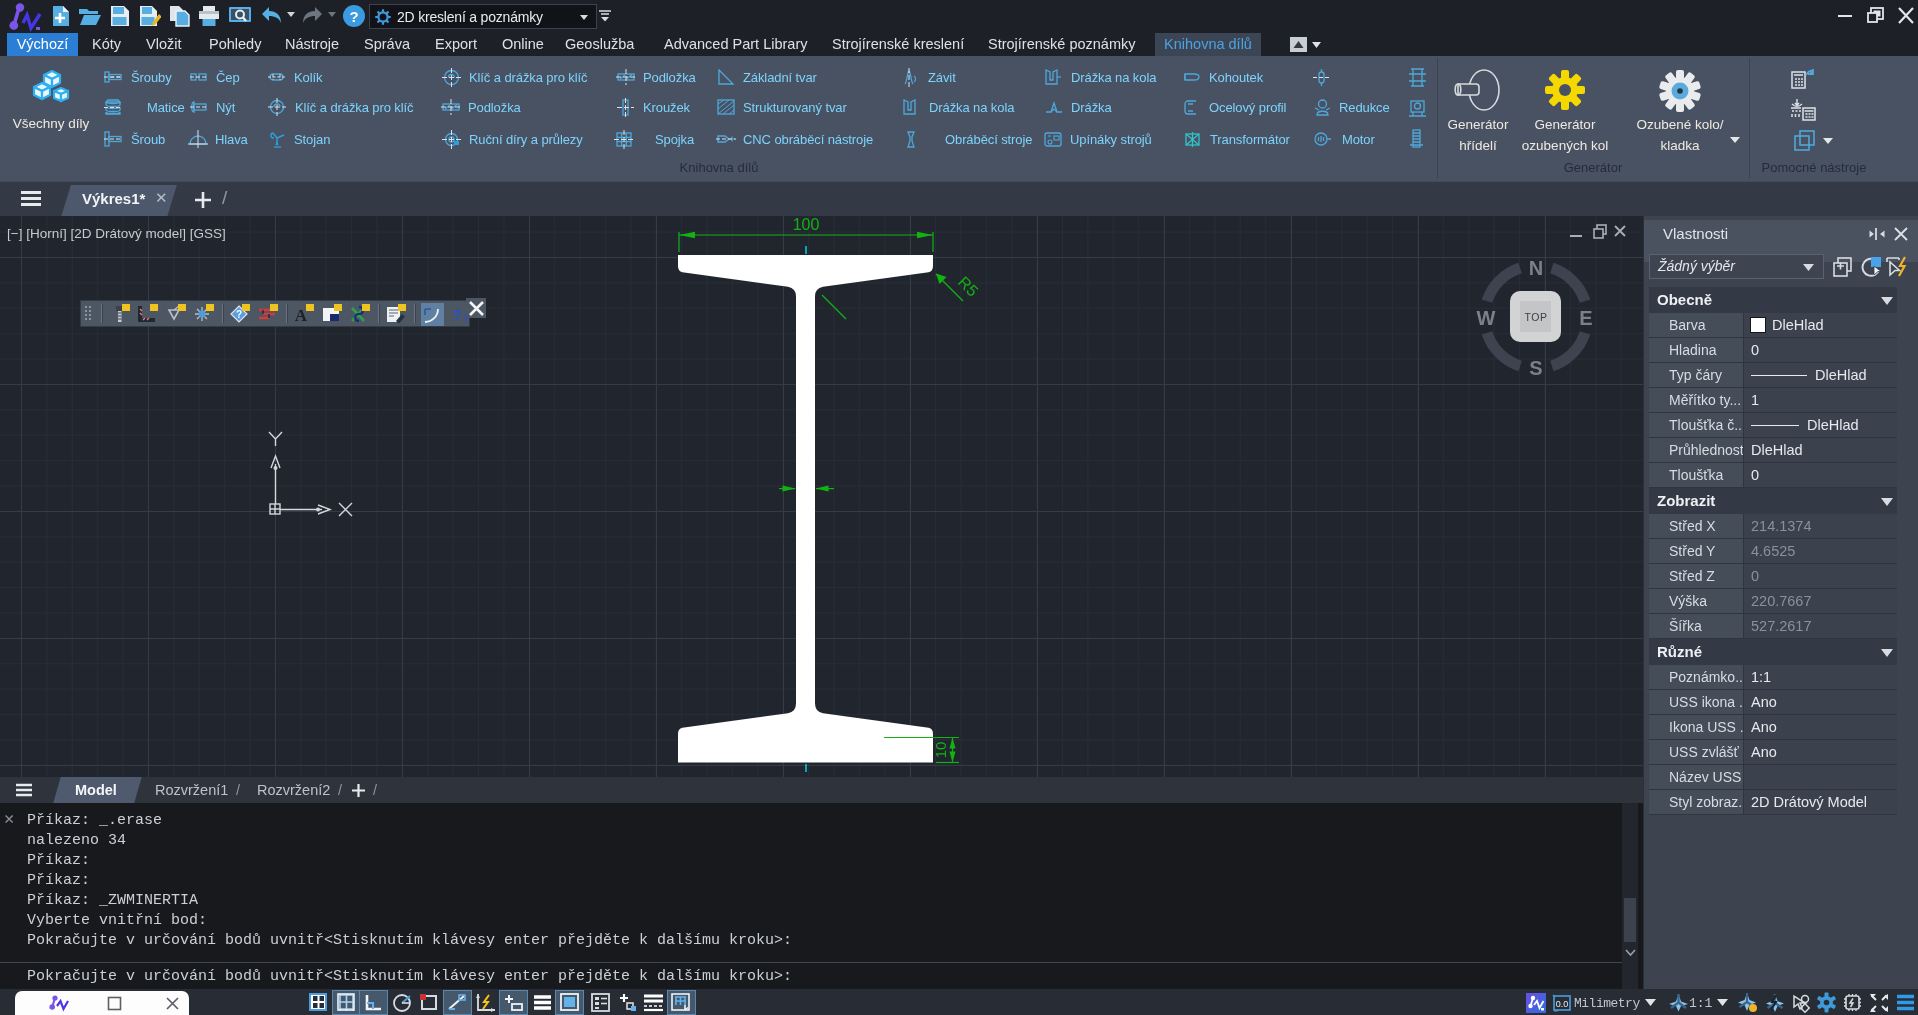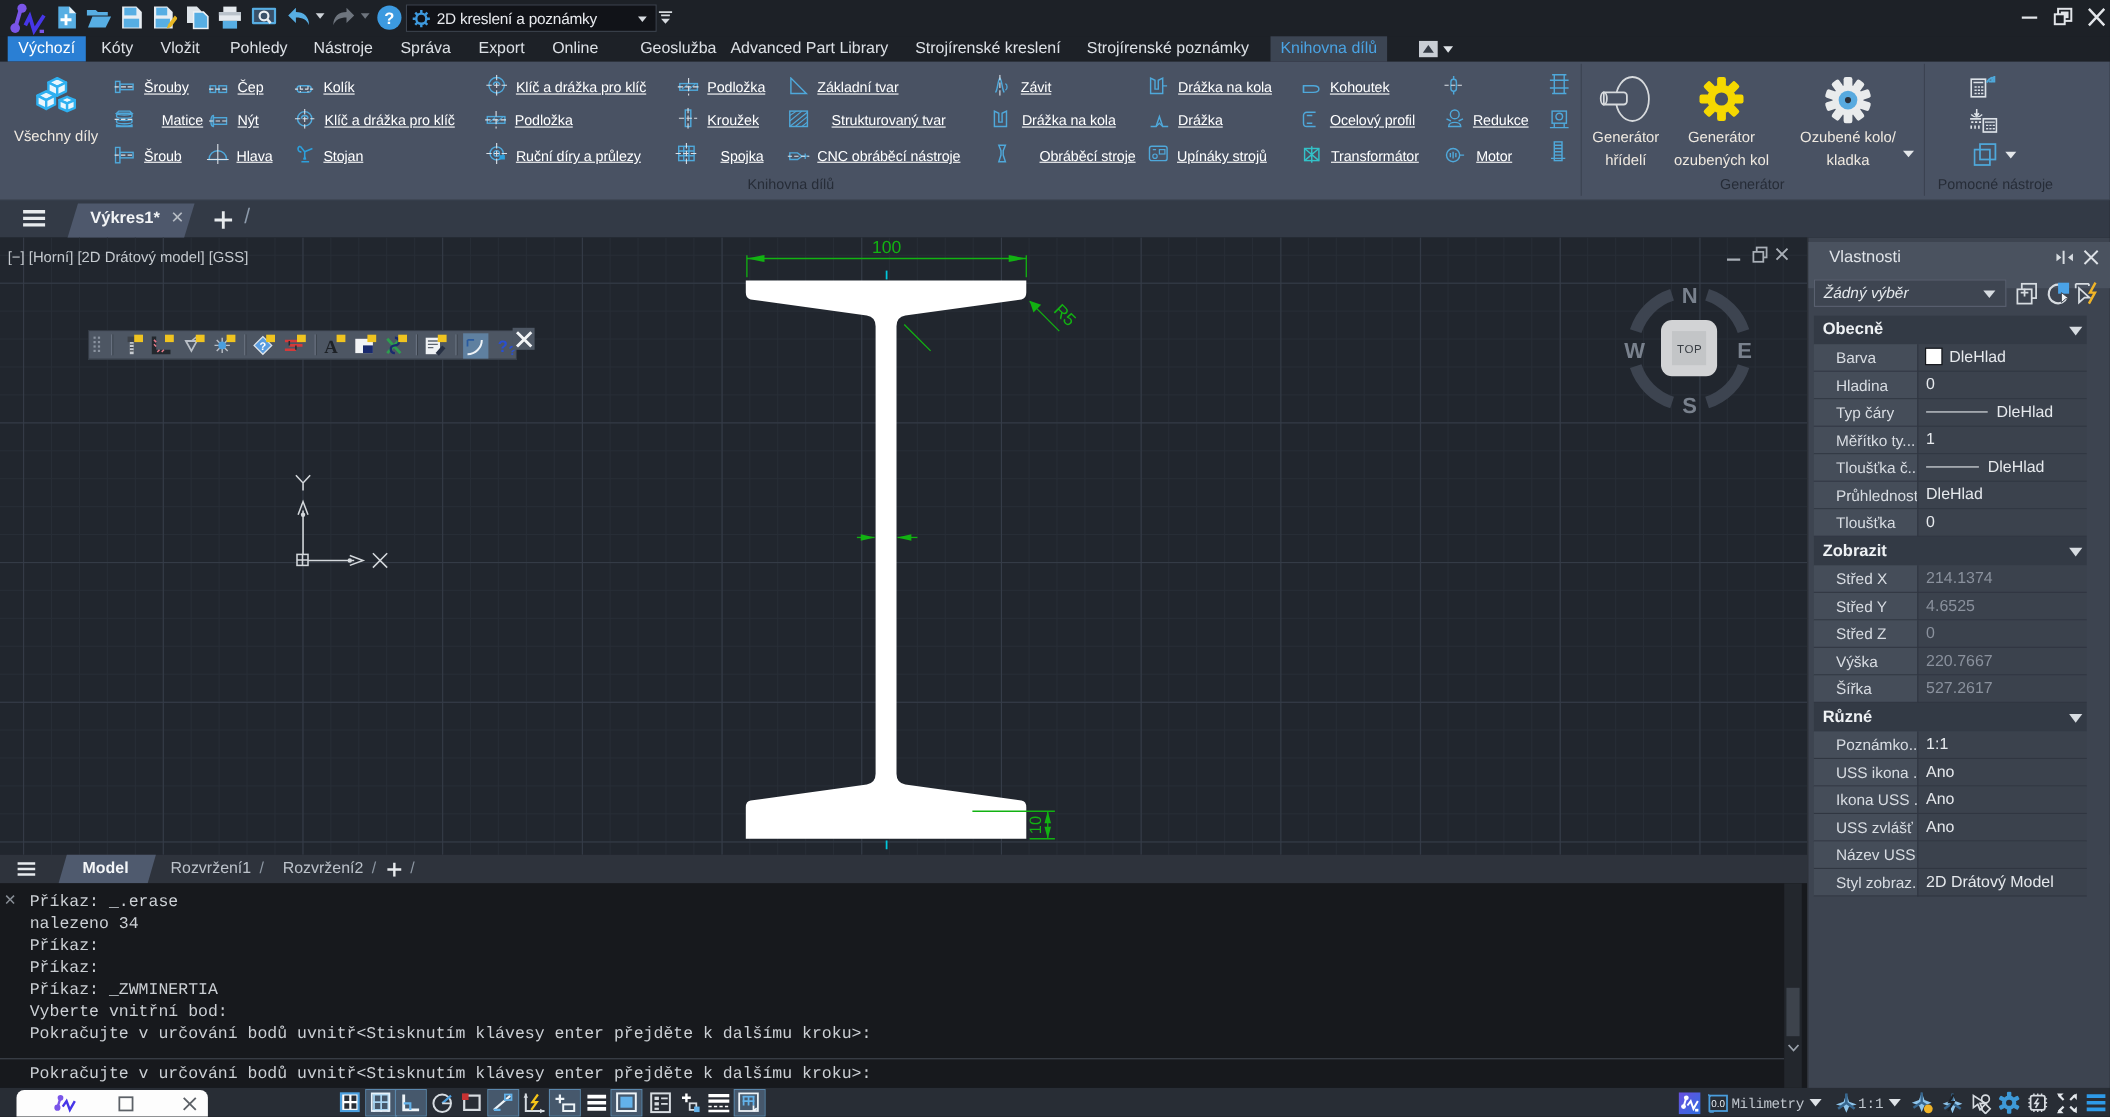--- a/index.html
+++ b/index.html
@@ -17,21 +17,21 @@
 .winbtn { position:absolute; top:0; color:#e2e5e9; }
 
 
 #menubar { position:absolute; left:0; top:33px; width:1918px; height:23px; background:#1d2127; }
 .mtab { position:absolute; top:0; height:23px; line-height:22px; font-size:14.5px; color:#dde1e6; text-align:center; white-space:nowrap; }
 #mtab-active { background:#2a7fd4; color:#fff; }
 #mtab-kd { background:#3c4553; color:#4aa3e3; }
 
 
 #ribbon { position:absolute; left:0; top:56px; width:1918px; height:125px; background:#495263; }
-.ri { position:absolute; height:20px; display:flex; align-items:flex-end; color:#ffffff; font-size:13px; letter-spacing:-0.1px; white-space:nowrap;text-decoration:underline; }
+.ri { position:absolute; height:20px; display:flex; align-items:center; color:#7dd3fc; font-size:13px; letter-spacing:-0.1px; white-space:nowrap; }
 .ri svg { display:block; }
 .rlabel { position:absolute; font-size:13px; color:#262c37; white-space:nowrap; }
 .rsep { position:absolute; top:2px; width:1px; height:120px; background:#3b4251; }
 .bigbtn { position:absolute; text-align:center; color:#efe9e0; font-size:13.5px; line-height:21px; white-space:nowrap; }
 .bigbtn svg { display:block; margin:0 auto; }
 
 
 #docbar { position:absolute; left:0; top:181px; width:1918px; height:35px; background:#333a46; border-top:1px solid #434b59; }
 #doctab { position:absolute; left:66px; top:3px; width:106px; height:32px; background:#4e586c; transform:skewX(-17deg); }
 #doctab-label { position:absolute; left:82px; top:8px; font-size:15px; font-weight:bold; color:#f2f4f6; }
@@ -189,21 +189,21 @@
 </div>
 <div id="menubar">
   <div class="mtab" id="mtab-active" style="left:7px;width:71px">Výchozí</div>
   <div class="mtab" style="left:92px">Kóty</div>
   <div class="mtab" style="left:146px">Vložit</div>
   <div class="mtab" style="left:209px">Pohledy</div>
   <div class="mtab" style="left:285px">Nástroje</div>
   <div class="mtab" style="left:364px">Správa</div>
   <div class="mtab" style="left:435px">Export</div>
   <div class="mtab" style="left:502px">Online</div>
-  <div class="mtab" style="left:582px">Geoslužba</div>
+  <div class="mtab" style="left:565px">Geoslužba</div>
   <div class="mtab" style="left:664px">Advanced Part Library</div>
   <div class="mtab" style="left:832px">Strojírenské kreslení</div>
   <div class="mtab" style="left:988px">Strojírenské poznámky</div>
   <div class="mtab" id="mtab-kd" style="left:1155px;width:106px">Knihovna dílů</div>
   <svg class="abs" style="left:1290px;top:4px" width="34" height="16" viewBox="0 0 34 16">
     <rect x="0" y="0" width="17" height="15" fill="#c9ced5"></rect>
     <path d="M8.5 4 l5 7 h-10 z" fill="#333a44"></path>
     <path d="M22 5 h9 l-4.5 6 z" fill="#dfe3e8"></path>
   </svg>
 </div>
@@ -371,21 +371,21 @@
         <svg width="18" height="17" viewBox="0 0 18 17">
           <path d="M2 1 V15 H16 Z" stroke="#4fa8da" fill="none" stroke-width="1.3"></path>
         </svg>
         <span style="margin-left:8px">Základní tvar</span>
       </div>
   <div class="ri" style="left:716px;top:41px">
         <svg width="20" height="18" viewBox="0 0 20 18">
           <rect x="2" y="2" width="16" height="14" stroke="#4fa8da" fill="none" stroke-width="1.3"></rect>
           <path d="M2 6 l6 -4 M2 11 l11 -9 M2 16 l16 -13 M7 16 l11 -9 M13 16 l5 -4" stroke="#4fa8da" stroke-width="1"></path>
         </svg>
-        <span style="margin-left:20px">Strukturovaný tvar</span>
+        <span style="margin-left:7px">Strukturovaný tvar</span>
       </div>
   <div class="ri" style="left:716px;top:73px">
         <svg width="20" height="14" viewBox="0 0 20 14">
           <path d="M2 4 h7 l4 3 -4 3 h-7 z" stroke="#4fa8da" fill="none" stroke-width="1.3"></path>
           <path d="M13 7 h6 M16 4.5 v5" stroke="#4fa8da" stroke-width="1.2"></path>
           <path d="M0 7 H20" stroke="#dde2e8" stroke-width="1" stroke-dasharray="4 2"></path>
         </svg>
         <span style="margin-left:7px">CNC obráběcí nástroje</span>
       </div>
 

